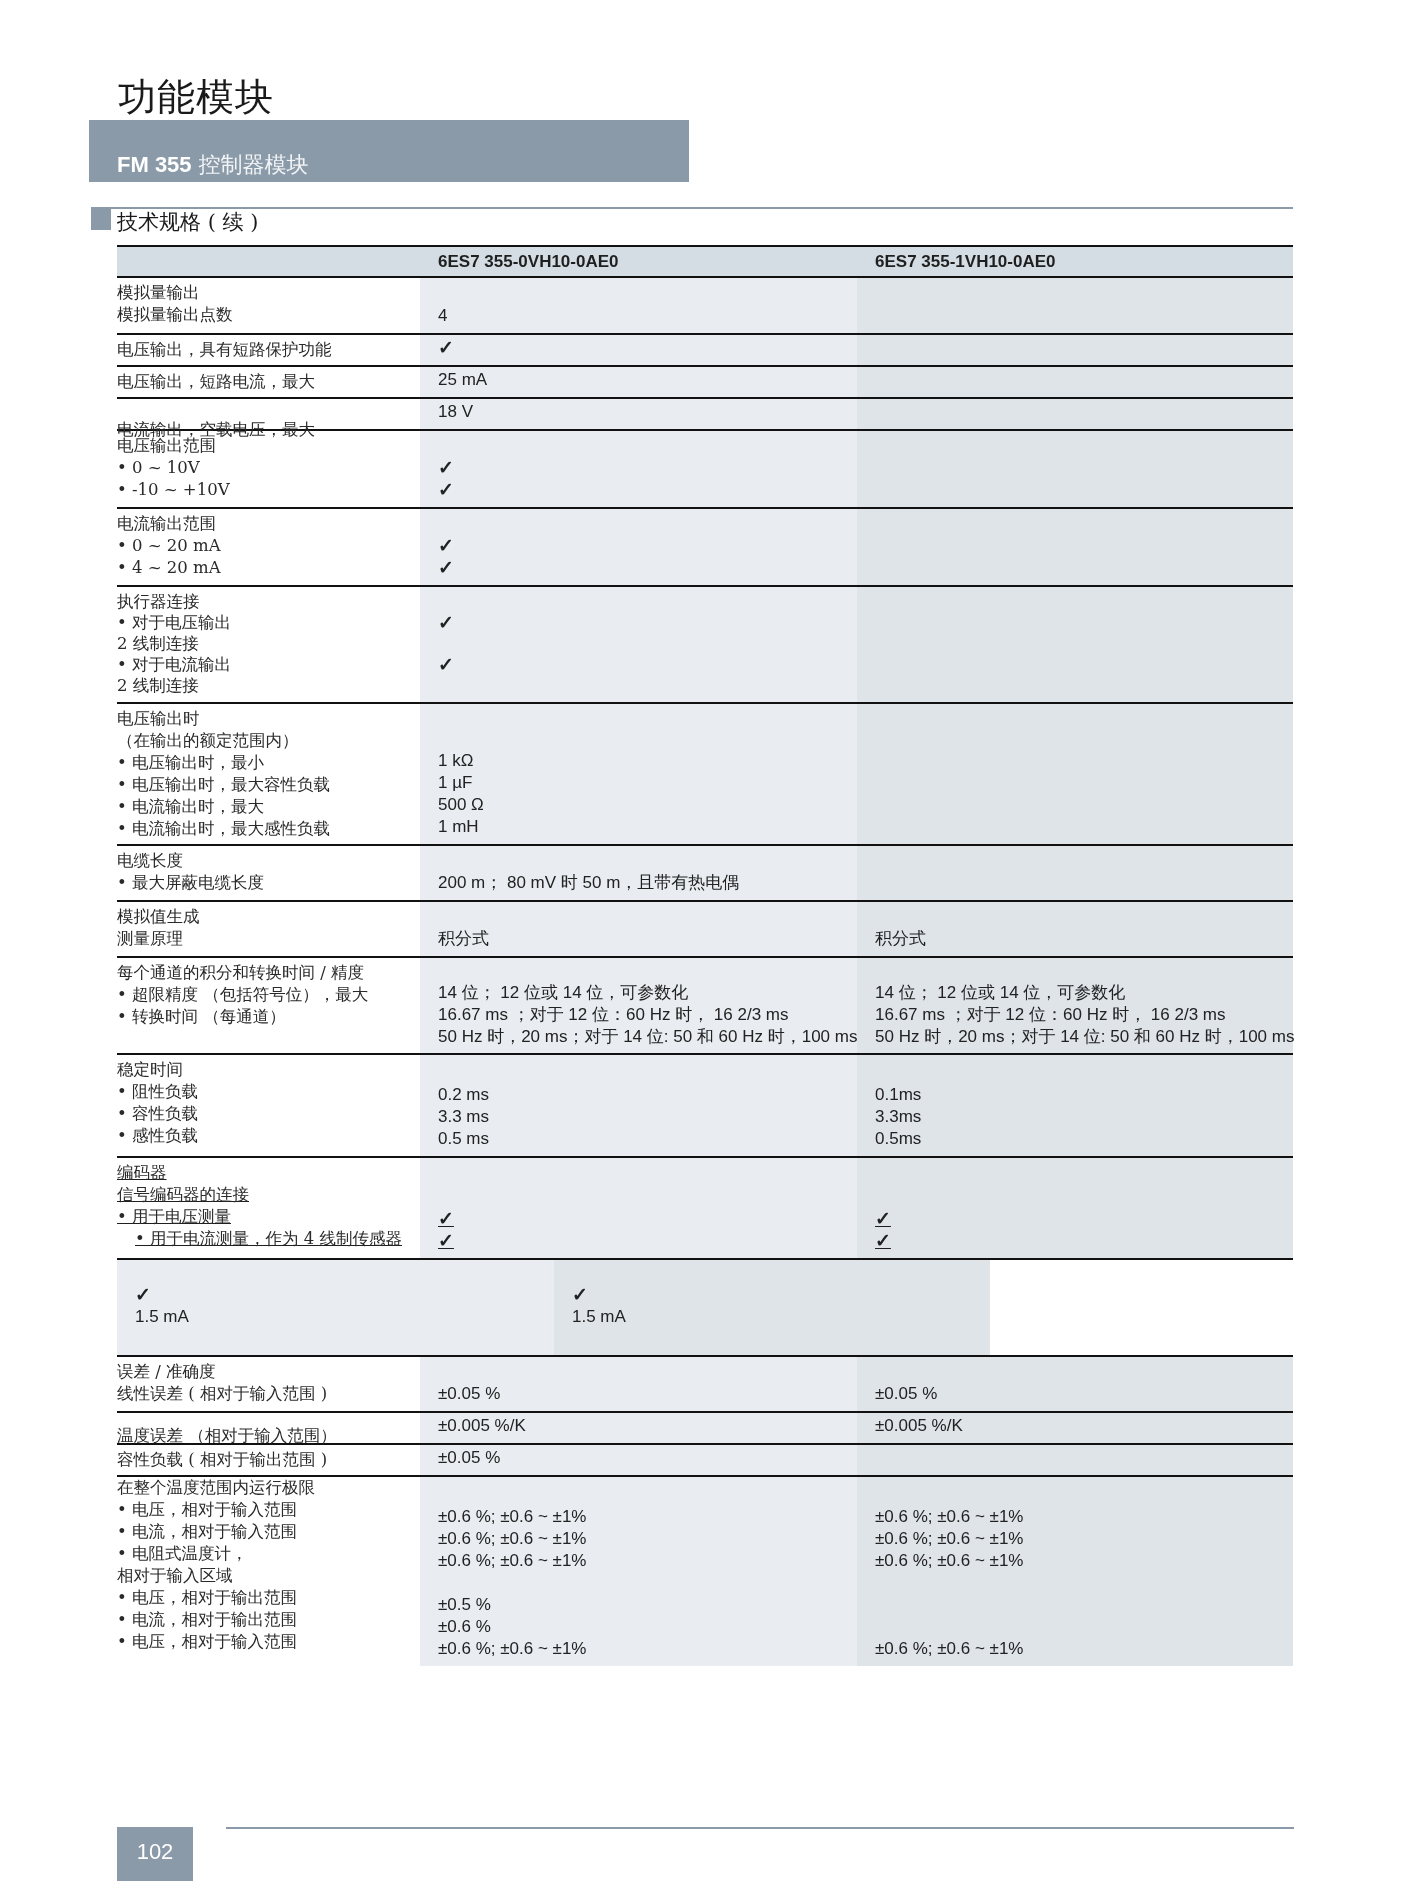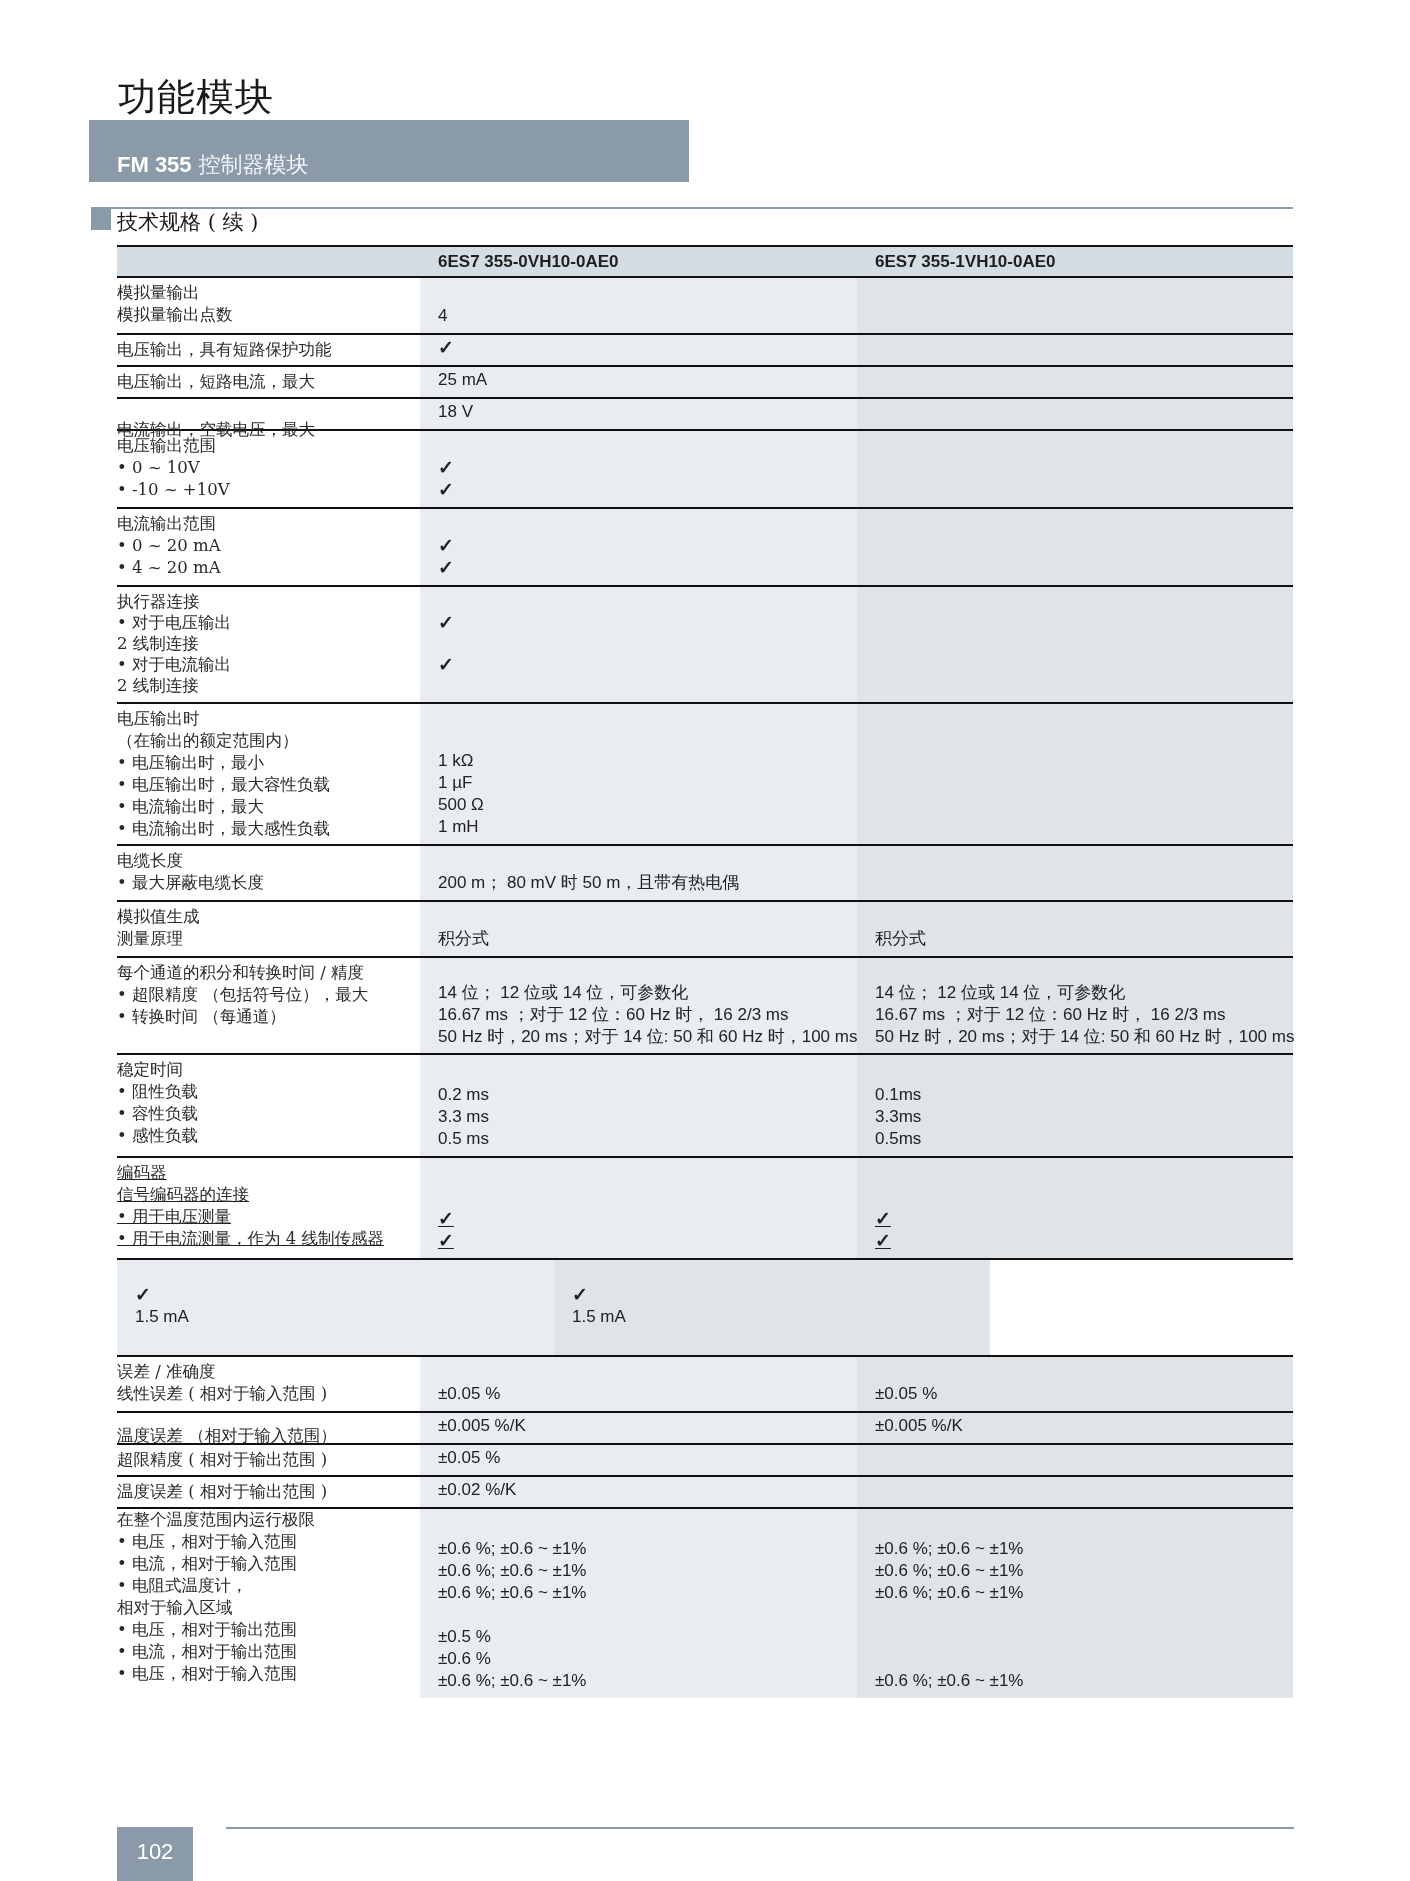--- a/index.html
+++ b/index.html
@@ -244,21 +244,21 @@
           <div class="ln v" style="height: 22px; line-height: 22px;">0.1ms</div>
           <div class="ln v" style="height: 22px; line-height: 22px;">3.3ms</div>
           <div class="ln v" style="height: 22px; line-height: 22px;">0.5ms</div>
         </div>
       </div>
       <div class="row" style="height: 100px; text-decoration: underline;">
         <div class="c0" style="padding-top: 4px;">
           <div class="ln" style="height: 22px; line-height: 22px;">编码器</div>
           <div class="ln" style="height: 22px; line-height: 22px;">信号编码器的连接</div>
           <div class="ln" style="height: 22px; line-height: 22px;">• 用于电压测量</div>
-          <div class="ln" style="height: 22px; line-height: 22px;">• 用于电流测量，作为 4 线制传感器</div>
+          <div class="ln" style="height: 22px; line-height: 22px; text-align: center;">• 用于电流测量，作为 4 线制传感器</div>
         </div>
         <div class="c1" style="padding-top: 6px;">
           <div class="ln v" style="height: 22px; line-height: 22px;"></div>
           <div class="ln v" style="height: 22px; line-height: 22px;"></div>
           <div class="ln v ck" style="height: 22px; line-height: 22px;">✓</div>
           <div class="ln v ck" style="height: 22px; line-height: 22px;">✓</div>
         </div>
         <div class="c2" style="padding-top: 6px;">
           <div class="ln v" style="height: 22px; line-height: 22px;"></div>
           <div class="ln v" style="height: 22px; line-height: 22px;"></div>
@@ -300,35 +300,24 @@
         </div>
         <div class="c1" style="padding-top: 2px;">
           <div class="ln v" style="height: 22px; line-height: 22px;">±0.005 %/K</div>
         </div>
         <div class="c2" style="padding-top: 2px;">
           <div class="ln v" style="height: 22px; line-height: 22px;">±0.005 %/K</div>
         </div>
       </div>
       <div class="row" style="height: 30px;">
         <div class="c0" style="padding-top: 4px;">
-          <div class="ln" style="height: 22px; line-height: 22px;">超限精度 ( 相对于输出范围 )</div>
+          <div class="ln" style="height: 22px; line-height: 22px;">容性负载 ( 相对于输出范围 )</div>
         </div>
         <div class="c1" style="padding-top: 2px;">
           <div class="ln v" style="height: 22px; line-height: 22px;">±0.05 %</div>
-        </div>
-        <div class="c2" style="padding-top: 2px;">
-          <div class="ln v" style="height: 22px; line-height: 22px;"></div>
-        </div>
-      </div>
-      <div class="row" style="height: 30px;">
-        <div class="c0" style="padding-top: 4px;">
-          <div class="ln" style="height: 22px; line-height: 22px;">温度误差 ( 相对于输出范围 )</div>
-        </div>
-        <div class="c1" style="padding-top: 2px;">
-          <div class="ln v" style="height: 22px; line-height: 22px;">±0.02 %/K</div>
         </div>
         <div class="c2" style="padding-top: 2px;">
           <div class="ln v" style="height: 22px; line-height: 22px;"></div>
         </div>
       </div>
       <div class="row last" style="height: 189px;">
         <div class="c0" style="padding-top: 0;">
           <div class="ln" style="height: 22px; line-height: 22px;">在整个温度范围内运行极限</div>
           <div class="ln" style="height: 22px; line-height: 22px;">• 电压，相对于输入范围</div>
           <div class="ln" style="height: 22px; line-height: 22px;">• 电流，相对于输入范围</div>

